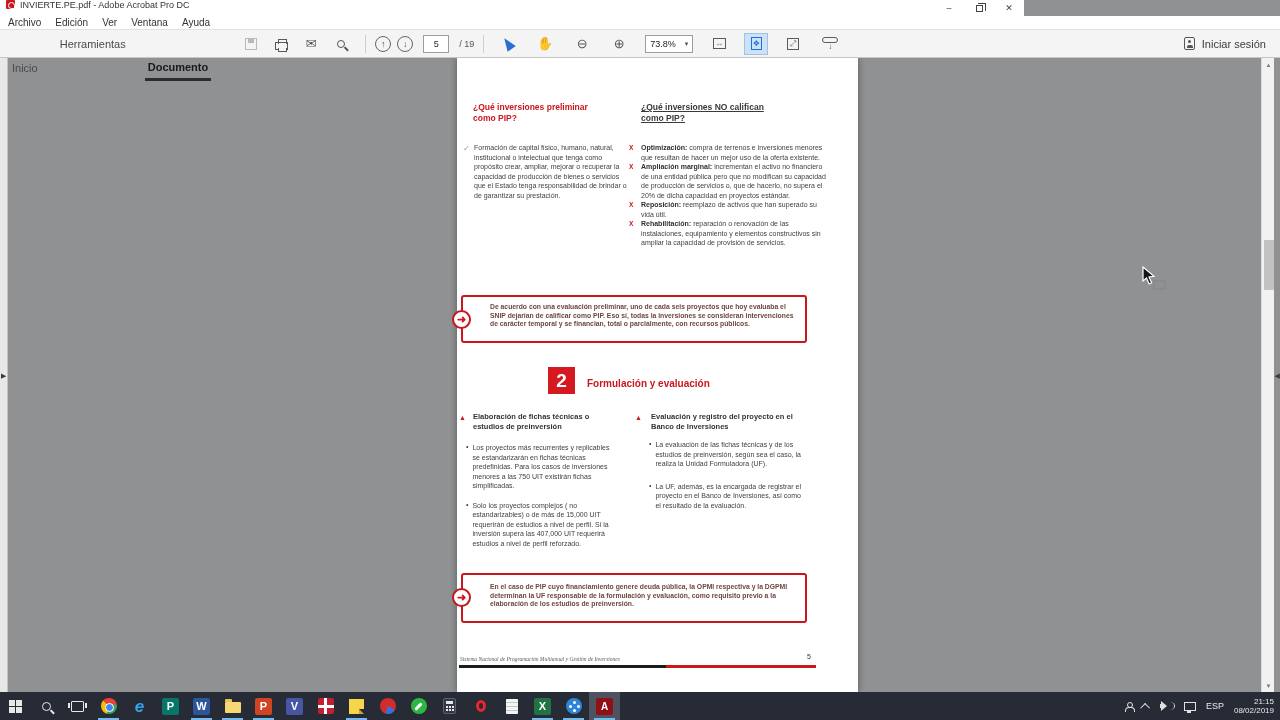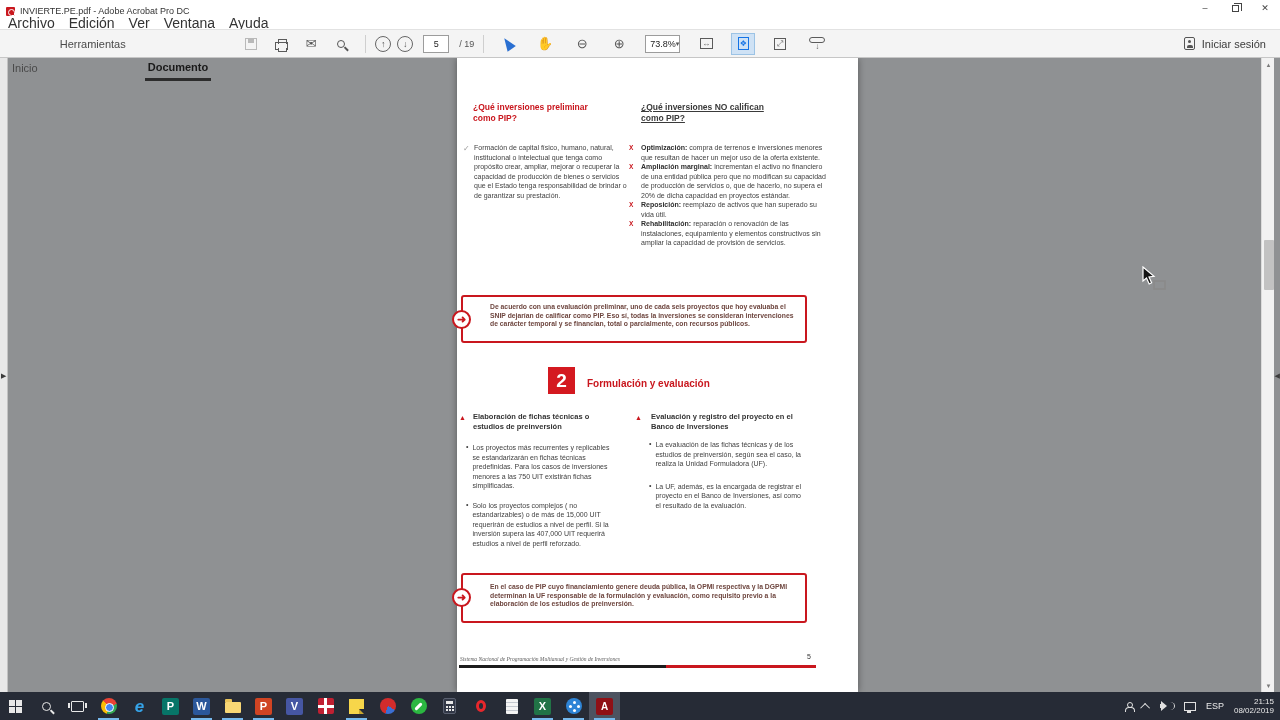--- a/index.html
+++ b/index.html
@@ -1,30 +1,30 @@
 <!DOCTYPE html>
 <html><head>
 <meta charset="utf-8">
 <style>
   * { margin:0; padding:0; box-sizing:border-box; }
   html,body { width:1280px; height:720px; overflow:hidden; }
   body { font-family:"Liberation Sans", sans-serif; background:#8f9193; position:relative; }
 
   
-  .titlebar { position:absolute; left:0; top:0; width:1280px; height:16px; background:#fff; display:flex; align-items:flex-end; z-index:30; }
+  .titlebar { position:absolute; left:0; top:0; width:1024px; height:16px; background:#fff; display:flex; align-items:flex-start; z-index:30; }
   .app-icon { width:9px; height:9px; background:#c9171e; margin:0 5px 0 6px; border-radius:1px; position:relative; }
   .app-icon::after { content:""; position:absolute; left:2px; top:2px; width:5px; height:5px; border:1px solid #fff; border-radius:50% 50% 0 50%; }
   .title-text { font-size:9px; color:#333; }
   .win-btns { margin-left:auto; display:flex; height:16px; }
   .win-btn { width:30px; height:16px; display:flex; align-items:center; justify-content:center; font-size:9px; color:#444; }
   .restore-glyph { width:7px; height:7px; border:1px solid #444; position:relative; }
   .restore-glyph::before { content:""; position:absolute; left:1px; top:-3px; width:7px; height:7px; border:1px solid #444; border-left:none; border-bottom:none; }
 
   .menubar { position:absolute; left:0; top:16px; width:1280px; height:13px; background:#fff; display:flex; align-items:center; gap:14px; padding-left:8px; z-index:30; }
-  .menu-item { font-size:14px; color:#333; }
+  .menu-item { font-size:10px; color:#333; }
 
   .toolbar { position:absolute; left:0; top:29px; width:1280px; height:29px; background:#f4f4f4; border-top:1px solid #e2e2e2; border-bottom:1px solid #c6c6c6; display:flex; align-items:center; z-index:30; }
   .tab { font-size:11px; color:#4a4a4a; margin-left:22px; height:28px; display:flex; align-items:center; position:relative; }
   .tab:first-child { margin-left:12px;margin-top:48px; }
   .tab.active { color:#1a1a1a; font-weight:bold;margin-top:47px; }
   .tab.active::after { content:""; position:absolute; left:-3px; right:-3px; bottom:0; height:3px; background:#2c2c2c; }
   .tgroup { display:flex; align-items:center; }
   .tb-sep { width:1px; height:18px; background:#cfcfcf; margin:0 9px; }
   .ticon { width:24px; height:22px; display:flex; align-items:center; justify-content:center; position:relative; margin:0 3px; color:#555; }
   .floppy { width:12px; height:12px; border:1px solid #b9b9b9; position:relative; }
@@ -32,21 +32,21 @@
   .printer { width:13px; height:8px; border:1px solid #5a5a5a; position:relative; margin-top:4px; }
   .printer::before { content:""; position:absolute; left:2px; top:-4px; width:7px; height:4px; border:1px solid #5a5a5a; border-bottom:none; }
   .printer::after { content:""; position:absolute; left:2px; bottom:-3px; width:7px; height:3px; border:1px solid #5a5a5a; border-top:none; background:#f4f4f4; }
   .glyph { font-size:13px; line-height:1; }
   .mag { width:8px; height:8px; border:1.5px solid #555; border-radius:50%; position:relative; }
   .mag::after { content:""; position:absolute; left:6px; top:7px; width:5px; height:1.5px; background:#555; transform:rotate(45deg); }
   .circ { width:16px; height:16px; border:1px solid #666; border-radius:50%; display:flex; align-items:center; justify-content:center; font-size:9px; color:#555; }
   .pagebox { width:26px; height:18px; background:#fff; border:1px solid #9c9c9c; display:flex; align-items:center; justify-content:center; font-size:9px; color:#222; margin:0 4px; }
   .pagetotal { font-size:9px; color:#555; }
   .pointer-tool { width:0; height:0; border-left:5px solid transparent; border-right:5px solid transparent; border-bottom:13px solid #2a6fd1; transform:rotate(-35deg); }
-  .zoombox { width:35px; height:18px; background:#fff; border:1px solid #9c9c9c; display:flex; align-items:center; justify-content:space-between; padding:0 4px; font-size:9px; color:#222; margin:0 4px; }
+  .zoombox { width:48px; height:18px; background:#fff; border:1px solid #9c9c9c; display:flex; align-items:center; justify-content:space-between; padding:0 4px; font-size:9px; color:#222; margin:0 4px; }
   .zoombox .caret { font-size:7px; color:#555; }
   .fitw { width:13px; height:11px; border:1px solid #5a5a5a; display:flex; align-items:center; justify-content:center; font-size:8px; color:#5a5a5a; }
   .ticon.sel { background:#cfe2f5; border:1px solid #9cc3e5; }
   .fitp { width:11px; height:13px; border:1px solid #1473e6; display:flex; align-items:center; justify-content:center; color:#1473e6; font-size:8px; }
   .fullscr { width:12px; height:12px; border:1px solid #5a5a5a; display:flex; align-items:center; justify-content:center; font-size:8px; color:#5a5a5a; }
   .scrollmode { display:flex; flex-direction:column; align-items:center; gap:1px; }
   .scrollmode .bar { width:16px; height:6px; border:1px solid #5a5a5a; border-radius:3px; }
   .scrollmode .arr { font-size:8px; line-height:6px; color:#5a5a5a; }
   .signin { margin-left:auto; display:flex; align-items:center; gap:7px; margin-right:14px; }
   .signin-icon { width:11px; height:13px; border:1px solid #555; border-radius:2px; position:relative; }

